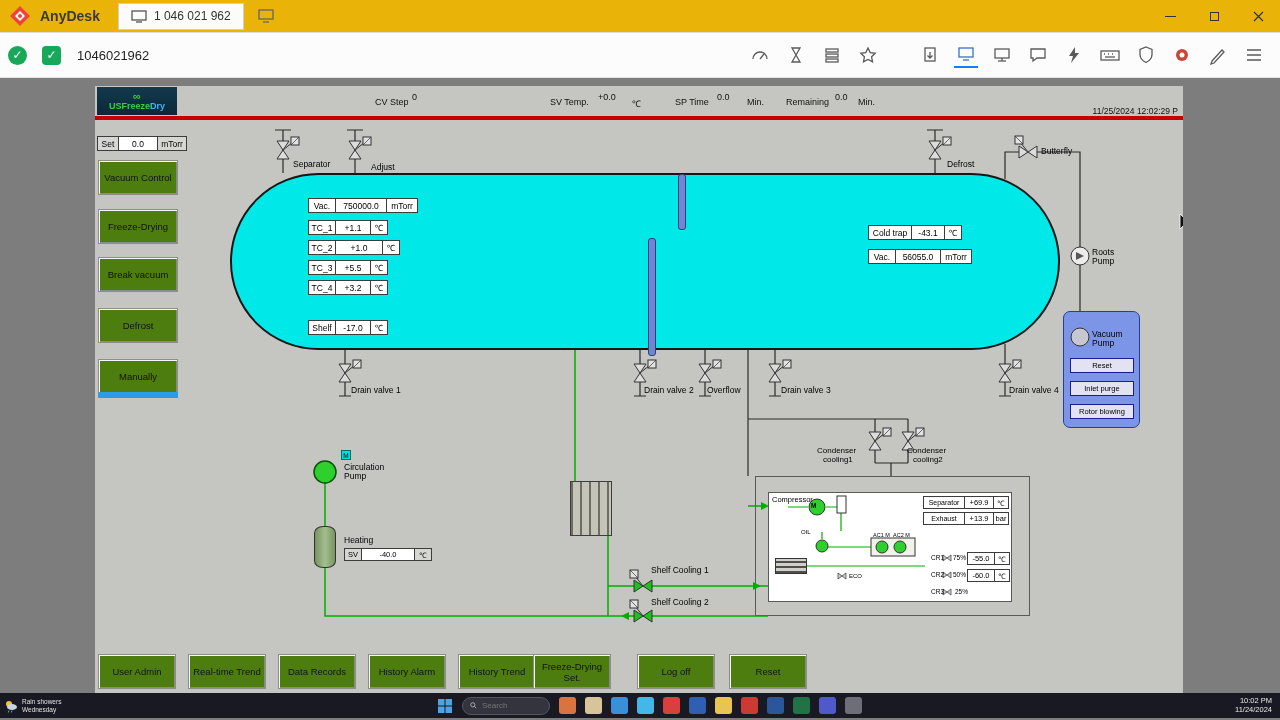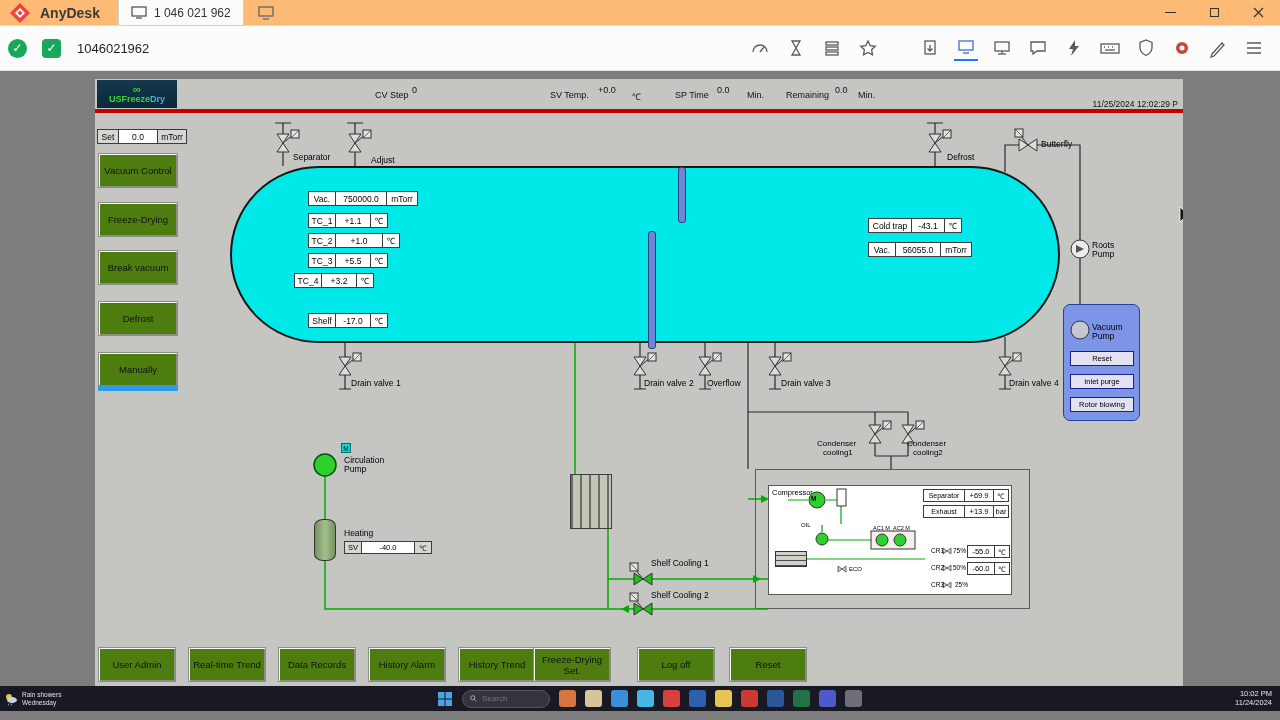--- a/index.html
+++ b/index.html
@@ -1,20 +1,20 @@
 <!DOCTYPE html>
 <html><head>
 <meta charset="utf-8">
 <style>
   * { margin:0; padding:0; box-sizing:border-box; }
   html,body { width:1280px; height:720px; overflow:hidden; font-family:"Liberation Sans",sans-serif; background:#7d7d7d; }
   .abs { position:absolute; }
 
   
-  .titlebar { height:26px; background:#fdba74; border-bottom:1px solid #dcdcda; display:flex; align-items:center; position:relative; }
+  .titlebar { height:33px; background:#eab308; border-bottom:1px solid #dcdcda; display:flex; align-items:center; position:relative; }
   .ad-logo { width:24px; height:24px; margin:0 8px 0 8px; }
   .ad-name { font-size:14px; font-weight:bold; color:#3a3a3a; margin-right:18px; }
   .session-tab { display:flex; align-items:center; gap:7px; height:27px; padding:0 12px; background:#fbfbfa; border:1px solid #cfcfcd; font-size:12px; color:#333; }
   .new-session { margin-left:14px; display:flex; align-items:center; }
   .win-controls { margin-left:auto; display:flex; height:35px; }
   .win-btn { width:44px; height:35px; display:flex; align-items:center; justify-content:center; }
   .min-glyph { width:11px; height:1px; background:#333; display:block; }
   .max-glyph { width:9px; height:9px; border:1px solid #333; display:block; }
 
   
@@ -328,21 +328,21 @@
   <div class="readout" style="left:213px;top:154px" data-interactable="false">
     <span style="width:28px" data-interactable="false">TC_2</span>
     <span style="width:48px" data-interactable="false">+1.0</span>
     <span style="width:18px" data-interactable="false">℃</span>
   </div>
   <div class="readout" style="left:213px;top:174px" data-interactable="false">
     <span style="width:28px" data-interactable="false">TC_3</span>
     <span style="width:36px" data-interactable="false">+5.5</span>
     <span style="width:18px" data-interactable="false">℃</span>
   </div>
-  <div class="readout" style="left:199px;top:194px" data-interactable="false">
+  <div class="readout" style="left:213px;top:194px" data-interactable="false">
     <span style="width:28px" data-interactable="false">TC_4</span>
     <span style="width:36px" data-interactable="false">+3.2</span>
     <span style="width:18px" data-interactable="false">℃</span>
   </div>
   <div class="readout" style="left:213px;top:234px" data-interactable="false">
     <span style="width:28px" data-interactable="false">Shelf</span>
     <span style="width:36px" data-interactable="false">-17.0</span>
     <span style="width:18px" data-interactable="false">℃</span>
   </div>
   <div class="readout" style="left:773px;top:139px" data-interactable="false">

